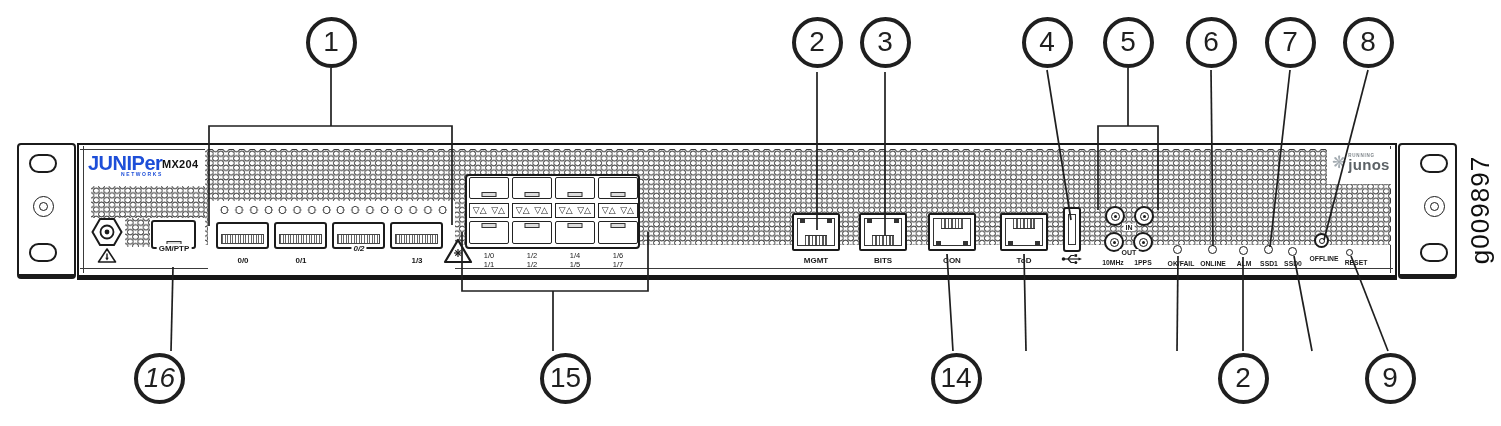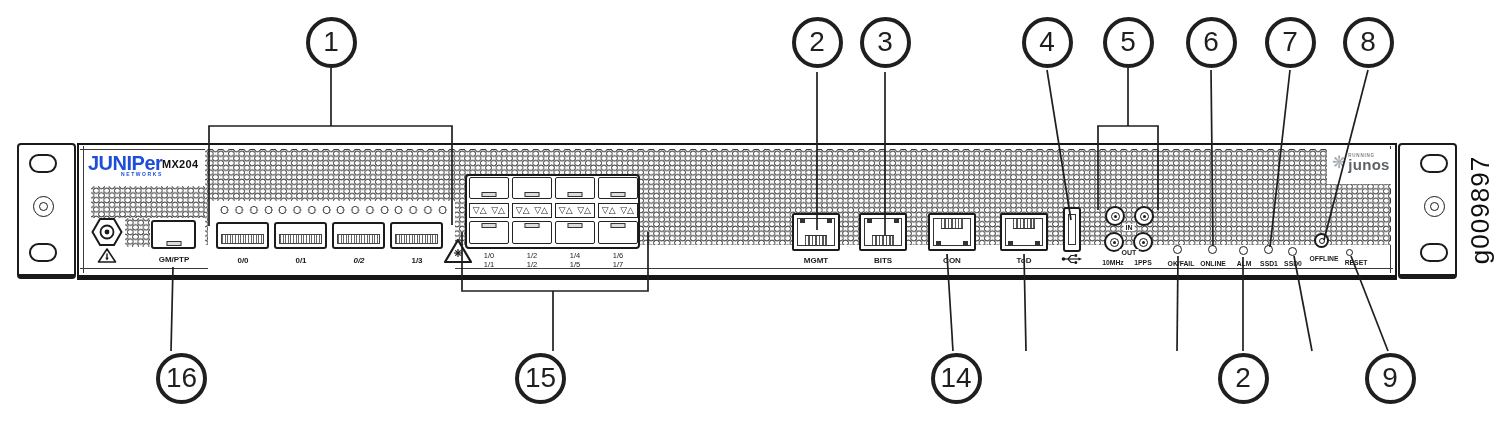--- a/index.html
+++ b/index.html
@@ -122,21 +122,21 @@
   .lbl-ssd0{left:1293px;top:260px;}
   .lbl-offline{left:1324px;top:255px;}
   .lbl-reset{left:1356px;top:259px;}
 
   
   .callout{position:absolute;width:43px;height:43px;border:4px solid #1f1f1f;border-radius:50%;background:#fff;
        display:flex;align-items:center;justify-content:center;font-size:28px;color:#1f1f1f;z-index:6;}
   .co-t{top:16.5px;} .co-b{top:352.5px;}
   .co-1{left:305.5px;}.co-2{left:791.5px;}.co-3{left:859.5px;}.co-4{left:1021.5px;}
   .co-5{left:1102.5px;}.co-6{left:1185.5px;}.co-7{left:1264.5px;}.co-8{left:1342.5px;}
-  .co-16{left:156px;}.co-15{left:515px;}.co-14{left:930.5px;}.co-13{left:1001.5px;}
+  .co-16{left:134px;font-style:italic;}.co-15{left:540px;}.co-14{left:930.5px;}.co-13{left:1001.5px;}
   .co-12{left:1151.5px;}.co-11{left:1217.5px;}.co-10{left:1285.5px;}.co-9{left:1364.5px;}
 
   .lines{position:absolute;left:0;top:0;z-index:5;}
   svg .ln{stroke:#1f1f1f;stroke-width:1.7;fill:none;}
   .deco{z-index:3;}
 </style>
 </head>
 <body>
 
 <div class="stage">
@@ -184,41 +184,41 @@
     <circle cx="19" cy="16" r="6.5" fill="#fff" stroke="#1b1b1b" stroke-width="1.8"></circle>
     <circle cx="19" cy="16" r="2.4" fill="#1b1b1b"></circle>
     <g>
       <polygon points="19,33 27.5,46 10.5,46" fill="#fff" stroke="#1b1b1b" stroke-width="1.6" stroke-linejoin="round"></polygon>
       <line x1="19" y1="37.5" x2="19" y2="42.5" stroke="#1b1b1b" stroke-width="1.4"></line>
       <polygon points="19,44.5 17.2,41.8 20.8,41.8" fill="#1b1b1b"></polygon>
     </g>
   </svg>
 
   <div class="cage tab-bottom gmptp"></div>
-  <div class="plabel" style="left:174px;top:255px;">GM/PTP</div>
+  <div class="plabel" style="left:174px;top:244px;">GM/PTP</div>
 
   <div class="qleds ql0"></div>
   <div class="qleds ql1"></div>
   <div class="qleds ql2"></div>
   <div class="qleds ql3"></div>
   <div class="qsfp q0">
       <div class="qhatch"></div>
     </div>
   <div class="qsfp q1">
       <div class="qhatch"></div>
     </div>
   <div class="qsfp q2">
       <div class="qhatch"></div>
     </div>
   <div class="qsfp q3">
       <div class="qhatch"></div>
     </div>
   <div class="plabel" style="left:243px;top:256px;">0/0</div>
   <div class="plabel" style="left:301px;top:256px;">0/1</div>
-  <div class="plabel" style="left:359px;top:256px;font-style:italic;">0/2</div>
+  <div class="plabel" style="left:359px;top:244px;font-style:italic;">0/2</div>
   <div class="plabel" style="left:417px;top:256px;">1/3</div>
 
   <svg class="abs deco" style="left:443px;top:237px;" width="30" height="28" viewBox="0 0 30 28">
     <polygon points="15,3 28,25 2,25" fill="#fff" stroke="#1b1b1b" stroke-width="2.2" stroke-linejoin="round"></polygon>
     <g stroke="#1b1b1b" stroke-width="1.2">
       <line x1="15" y1="12" x2="15" y2="20"></line>
         <line x1="11" y1="16" x2="19" y2="16"></line>
       <line x1="12.3" y1="13.3" x2="17.7" y2="18.7"></line>
         <line x1="17.7" y1="13.3" x2="12.3" y2="18.7"></line>
     </g>

